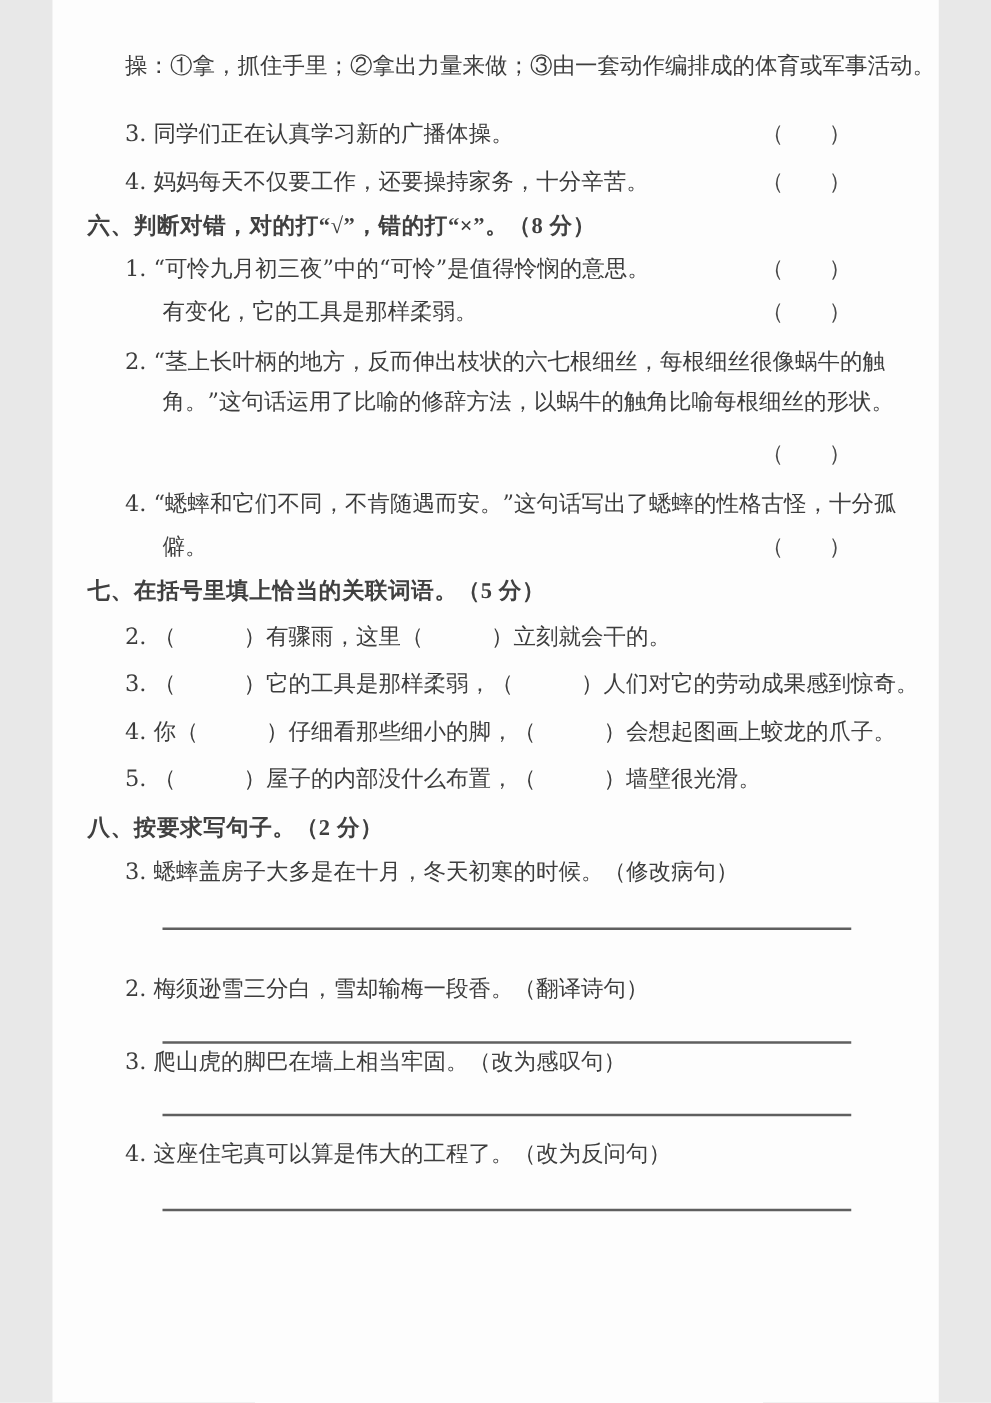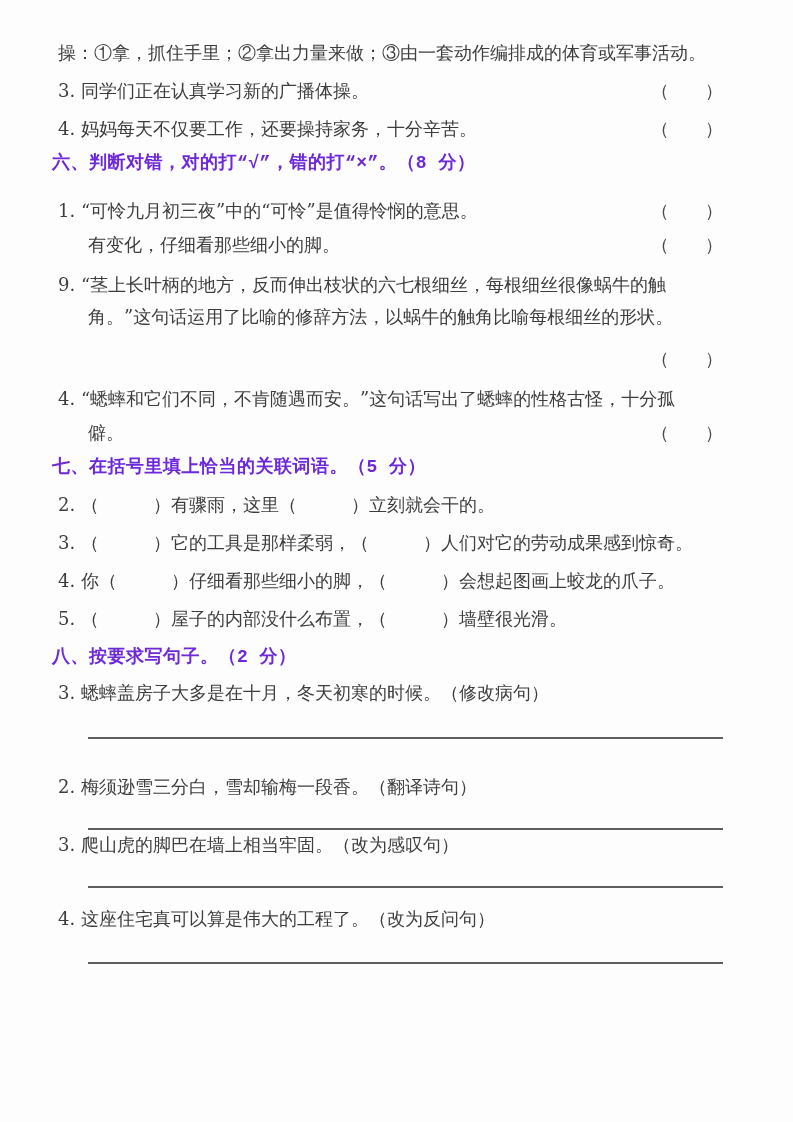--- a/index.html
+++ b/index.html
@@ -1,71 +1,71 @@
 <!DOCTYPE html>
 <html><head>
 <meta charset="utf-8">
 <style>
   html, body { margin:0; padding:0; background:#e8e8e8; }
   .page {
-    width:793px; height:1122px; margin:0 auto; position:relative;
+    width:709px; height:1122px; margin:0 auto; position:relative;
     background:#fdfdfd; overflow:hidden;
     font-family:"DejaVu Serif", serif;
     color:#3d3d3d; font-size:18px;
   }
   .content { padding:38px 70px 0 28px; }
   .line { line-height:30px; white-space:nowrap; }
   .row { display:flex; justify-content:space-between; align-items:baseline; }
   .row .txt { flex:0 1 auto; overflow:hidden; }
   .row .bracket { flex:none; }
   .num { margin-left:30px; }
   .cont { margin-left:60px; }
   .sec-title {
-    font-family:Liberation Mono, monospace; font-weight:bold;
-    color:#6d28d9; letter-spacing:0.5px;margin-left:24px;
+    font-family:Liberation Serif, serif; font-weight:bold;
+    color:#404040; letter-spacing:0.5px;
   }
   .bracket { white-space:pre; color:#4a4a4a; }
   .bracket-line { text-align:right; }
   .rule { height:0; border-bottom:2px solid #5f5f5f; margin-left:60px; }
   .emph { position:relative; display:inline-block; }
   .emph::after {
     content:""; position:absolute; width:4px; height:4px; border-radius:50%;
     background:#3d3d3d; left:50%; transform:translateX(-50%); bottom:-4px;
   }
 </style>
 </head>
 <body>
 
 <div class="page">
   <div class="content">
 
     <div class="line num">操：①拿，抓住手里；②拿出力量来做；③由一套动作编排成的体育或军事活动。</div>
 
-    <div class="line row num" style="margin-top:8px">
+    <div class="line row num" style="margin-top:25px">
       <span class="txt"><span>3. 同学们正在认真学习新的广播体</span><span class="emph">操</span><span>。</span></span>
       <span class="bracket">（　　）</span>
     </div>
     <div class="line row num" style="margin-top:8px">
       <span class="txt"><span>4. 妈妈每天不仅要工作，还要</span><span class="emph">操</span><span>持家务，十分辛苦。</span></span>
       <span class="bracket">（　　）</span>
     </div>
 
     <div class="line sec-title" style="margin-top:4px">六、判断对错，对的打“√”，错的打“×”。（8 分）</div>
 
-    <div class="line row num" style="margin-top:18px">
+    <div class="line row num" style="margin-top:6px">
       <span class="txt">1. “可怜九月初三夜”中的“可怜”是值得怜悯的意思。</span>
       <span class="bracket">（　　）</span>
     </div>
 
     <div class="line row" style="margin-top:4px">
-      <span class="txt cont">有变化，仔细看那些细小的脚。</span>
+      <span class="txt cont">有变化，它的工具是那样柔弱。</span>
       <span class="bracket">（　　）</span>
     </div>
 
-    <div class="line num" style="margin-top:10px">9. “茎上长叶柄的地方，反而伸出枝状的六七根细丝，每根细丝很像蜗牛的触</div>
+    <div class="line num" style="margin-top:10px">2. “茎上长叶柄的地方，反而伸出枝状的六七根细丝，每根细丝很像蜗牛的触</div>
     <div class="line cont" style="margin-top:2px">角。”这句话运用了比喻的修辞方法，以蜗牛的触角比喻每根细丝的形状。</div>
     <div class="line bracket-line" style="margin-top:12px">
       <span class="bracket">（　　）</span>
     </div>
 
     <div class="line num" style="margin-top:10px">4. “蟋蟀和它们不同，不肯随遇而安。”这句话写出了蟋蟀的性格古怪，十分孤</div>
     <div class="line row" style="margin-top:4px">
       <span class="txt cont">僻。</span>
       <span class="bracket">（　　）</span>
     </div>

